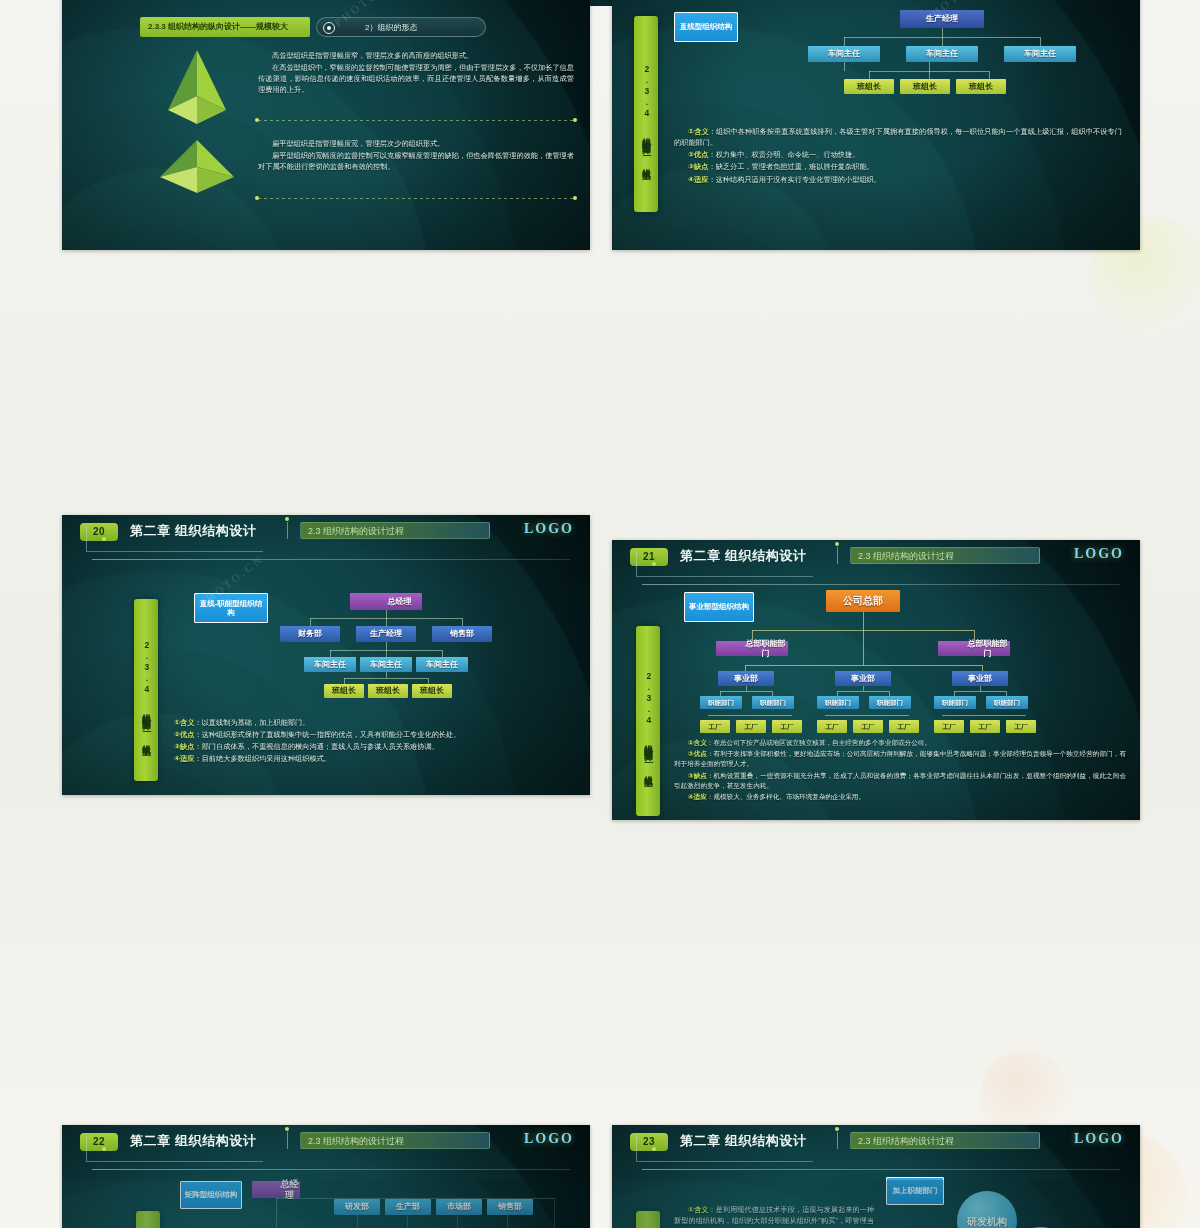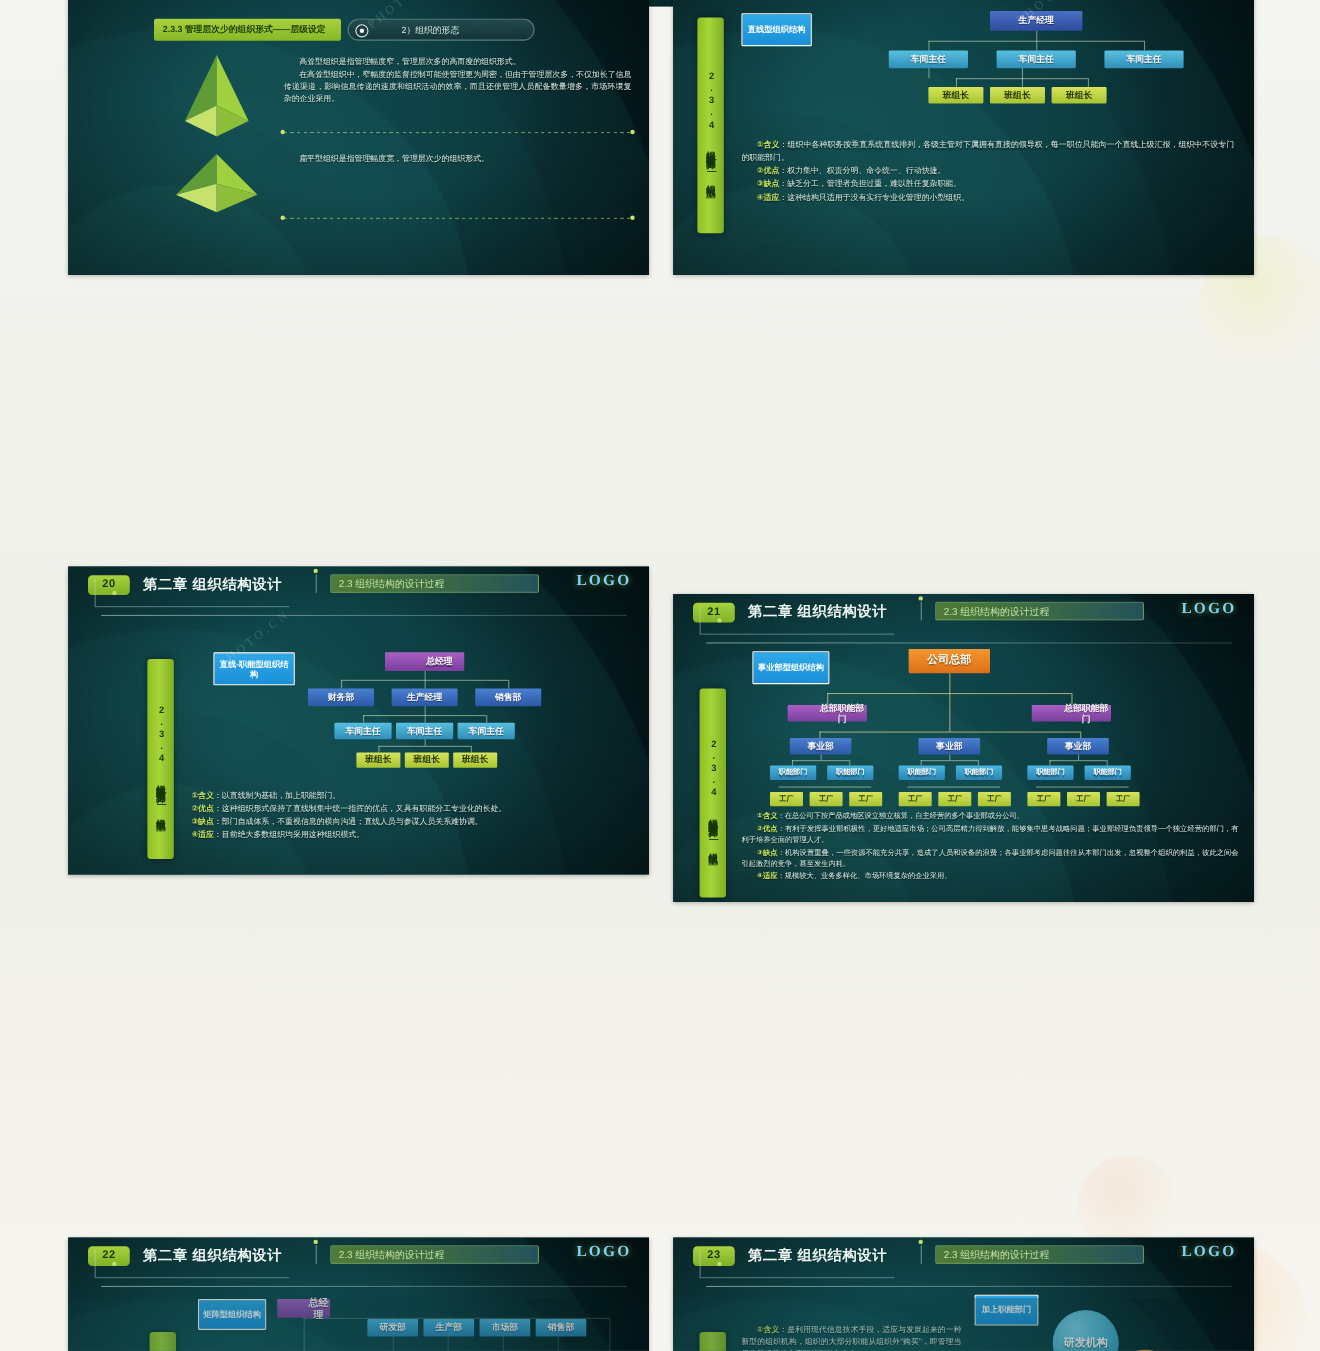--- a/index.html
+++ b/index.html
@@ -196,21 +196,21 @@
   <div class="topstrip"></div>
 
   <div class="grid">
 
     <div class="row" style="height:250px;">
 
       <div class="slide left" style="top:-30px;">
         <div class="bg"></div>
         <div class="vig"></div>
 
-        <div class="pill-green">2.3.3 管理层次少的组织形式——层级设定</div>
+        <div class="pill-green">2.3.3 组织结构的纵向设计——规模较大</div>
         <div class="pill-dark">
           <span class="ic"></span>
           <span>2）组织的形态</span>
         </div>
 
         <svg class="pyr" style="left:92px; top:78px;" width="86" height="80" viewBox="0 0 86 80">
           <polygon points="43,2 14,62 43,48" fill="#5f9b36"></polygon>
           <polygon points="43,2 72,62 43,48" fill="#9fd13f"></polygon>
           <polygon points="14,62 43,48 43,76" fill="#c6e26c"></polygon>
           <polygon points="72,62 43,48 43,76" fill="#8dbe3a"></polygon>
@@ -218,29 +218,30 @@
 
         <svg class="pyr" style="left:88px; top:167px;" width="94" height="60" viewBox="0 0 94 60">
           <polygon points="47,3 10,40 47,30" fill="#5f9b36"></polygon>
           <polygon points="47,3 84,40 47,30" fill="#9fd13f"></polygon>
           <polygon points="10,40 47,30 47,56" fill="#c6e26c"></polygon>
           <polygon points="84,40 47,30 47,56" fill="#8dbe3a"></polygon>
         </svg>
 
         <div class="body" style="left:196px; top:80px; width:316px;">
           <p class="ind">高耸型组织是指管理幅度窄，管理层次多的高而瘦的组织形式。</p>
-          <p class="ind">在高耸型组织中，窄幅度的监督控制可能使管理更为周密，但由于管理层次多，不仅加长了信息传递渠道，影响信息传递的速度和组织活动的效率，而且还使管理人员配备数量增多，市场环境复杂的企业采用。</p>
+          <p class="ind">在高耸型组织中，窄幅度的监督控制可能使管理更为周密，但由于管理层次多，不仅加长了信息传递渠道，影响信息传递的速度和组织活动的效率，而且还使管理人员配备数量增多，从而造成管理费用的上升。</p>
         </div>
         <div class="dashrule" style="left:196px; top:150px; width:316px;">
             <i></i>
             <b></b>
           </div>
 
         <div class="body" style="left:196px; top:168px; width:316px;">
           <p class="ind">扁平型组织是指管理幅度宽，管理层次少的组织形式。</p>
+          <p class="ind">扁平型组织的宽幅度的监督控制可以克服窄幅度管理的缺陷，但也会降低管理的效能，使管理者对下属不能进行密切的监督和有效的控制。</p>
         </div>
         <div class="dashrule" style="left:196px; top:228px; width:316px;">
             <i></i>
             <b></b>
           </div>
 
         <div class="stockwm" style="left:260px; top:8px;">PHOTOPHOTO.CN</div>
       </div>
 
       <div class="slide right" style="top:-30px;">

